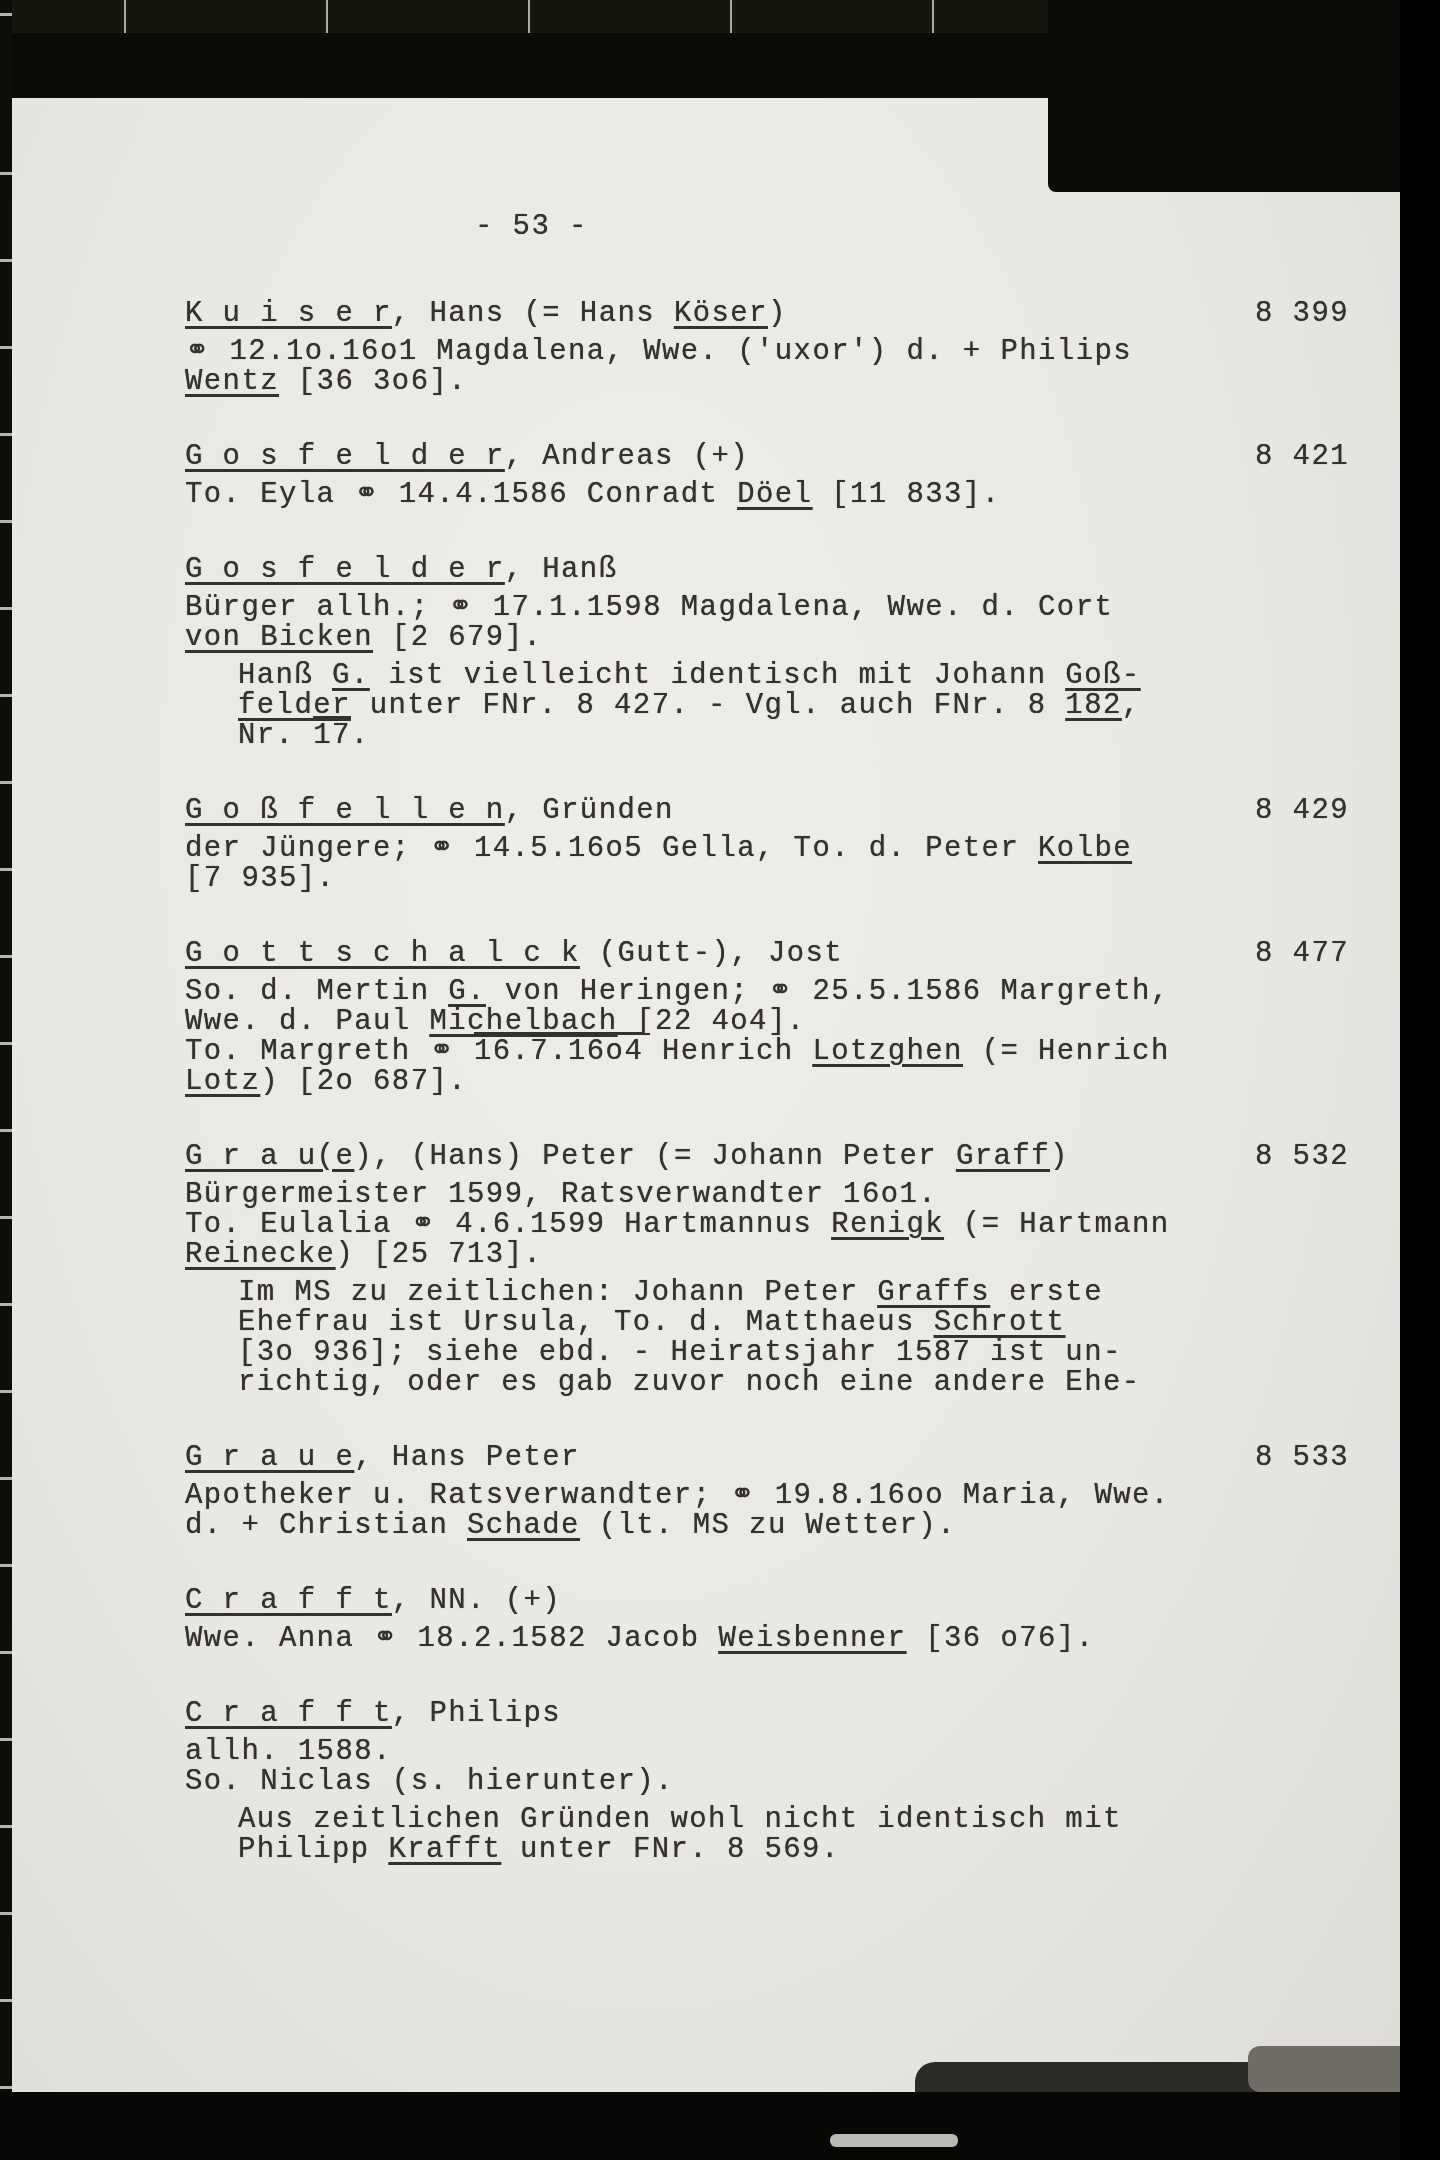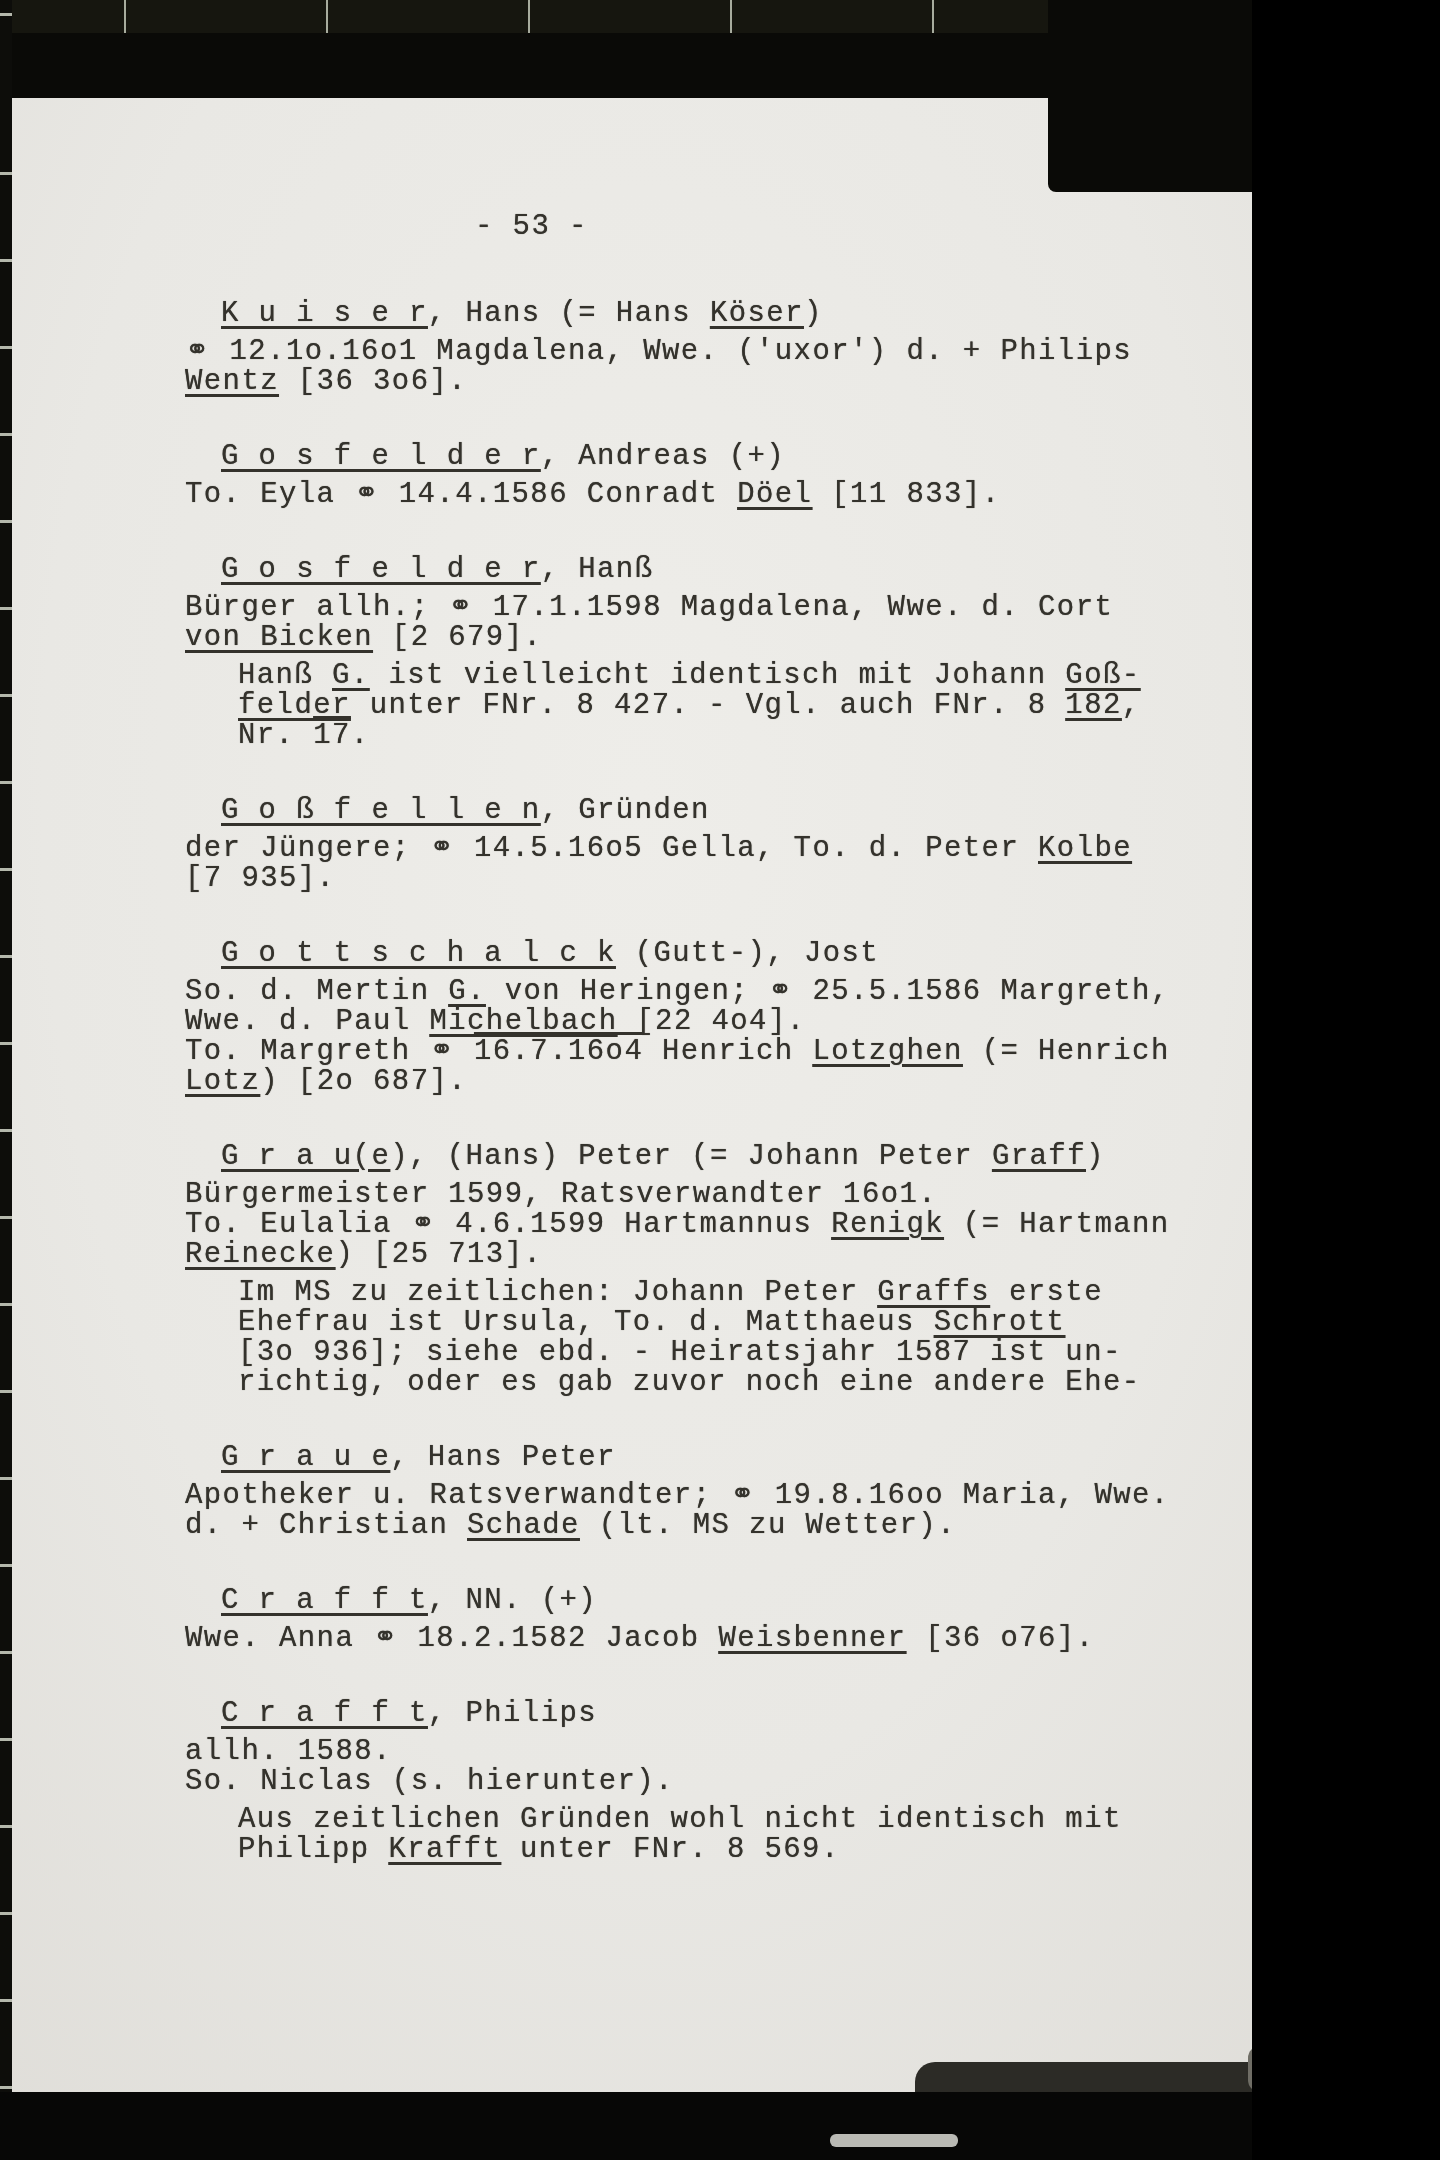--- a/index.html
+++ b/index.html
@@ -1,25 +1,25 @@
 <!DOCTYPE html>
 <html><head>
 <meta charset="utf-8">
 <style>
   html,body{margin:0;padding:0;background:#000;}
-  .scan{position:relative;width:1252px;height:2160px;overflow:hidden;background:#5eead4;
+  .scan{position:relative;width:1400px;height:2160px;overflow:hidden;background:#5eead4;
         font-family:"Liberation Mono","DejaVu Sans Mono","DejaVu Sans",monospace;}
   .page{position:absolute;left:12px;top:98px;width:1392px;height:1994px;
         background:radial-gradient(ellipse at 45% 35%, #eeede9 0%, #e9e8e4 55%, #dedcd7 100%);
         color:#34322c;font-size:29px;line-height:30px;letter-spacing:1.4px;
         padding:114px 0 0 173px;box-sizing:border-box;
         text-shadow:0 0 0.8px rgba(52,50,44,.85);}
   .pageno{margin-left:290px;margin-bottom:57px;}
   .entry{position:relative;margin-bottom:45px;}
-  .hl{margin-bottom:8px;white-space:pre;margin-left:36px;}
+  .hl{margin-bottom:8px;white-space:pre;}
   .line{white-space:pre;}
   .fnr{position:absolute;left:1070px;top:0;}
   .note{margin-top:8px;margin-left:53px;}
   .u{text-decoration:underline;text-decoration-thickness:3px;text-underline-offset:5px;}
   .o{text-decoration:overline;text-decoration-thickness:3px;text-align:right;}
   
   .film-top{position:absolute;top:0;left:0;width:1440px;height:33px;background-color:#16160f;
       background-image:repeating-linear-gradient(90deg,rgba(193,199,183,0) 0 200px,rgba(193,199,183,.85) 200px 202px);
       background-position:-76px 0;}
   .bar-top{position:absolute;top:33px;left:0;width:1440px;height:65px;background:#0a0a07;}

